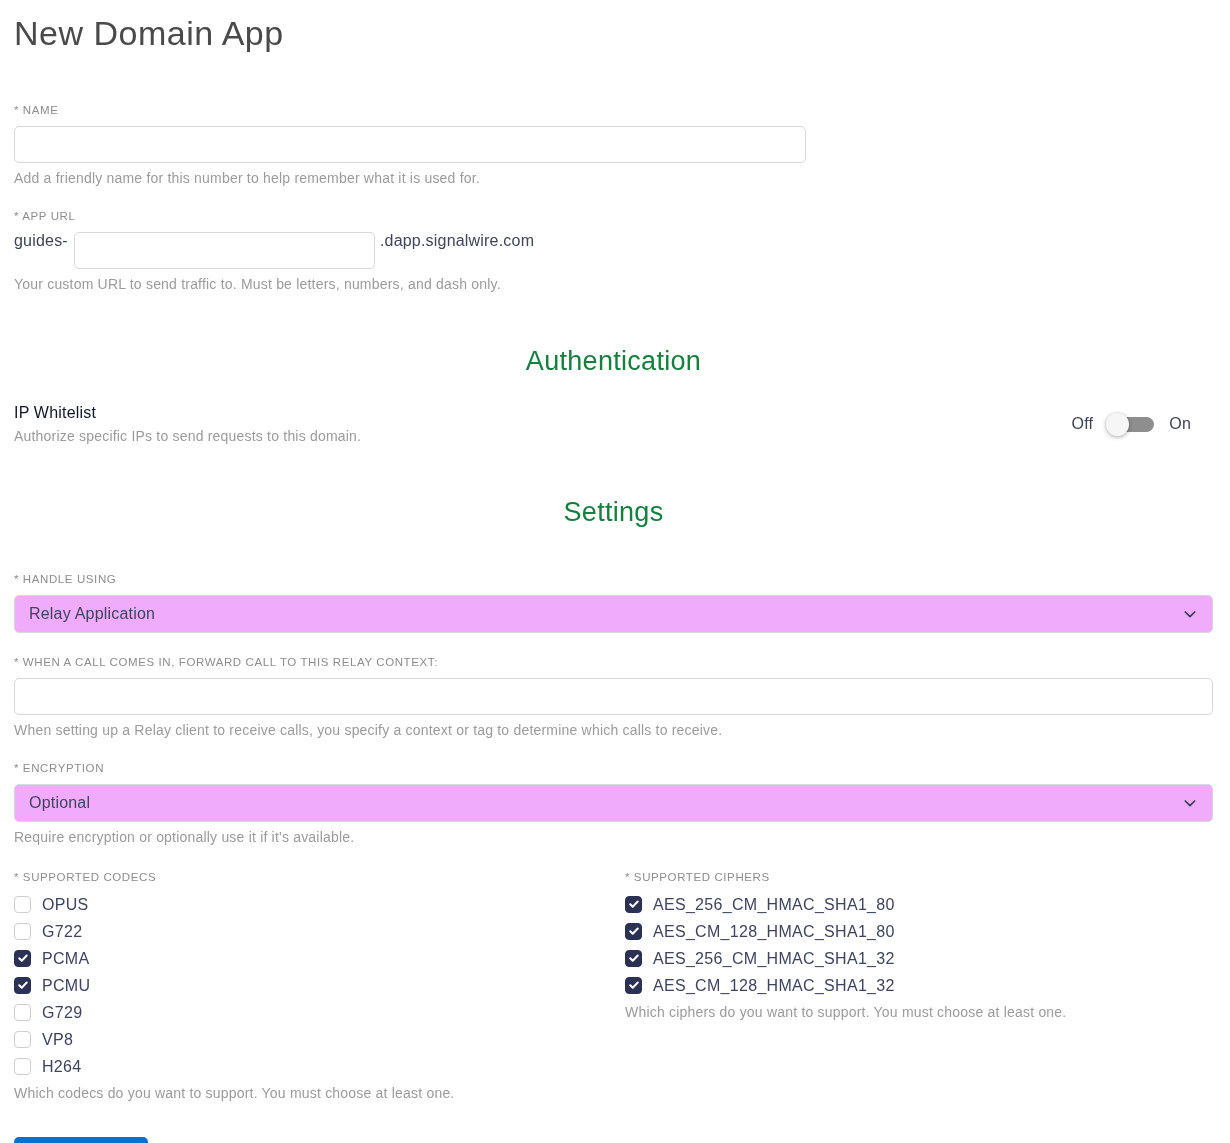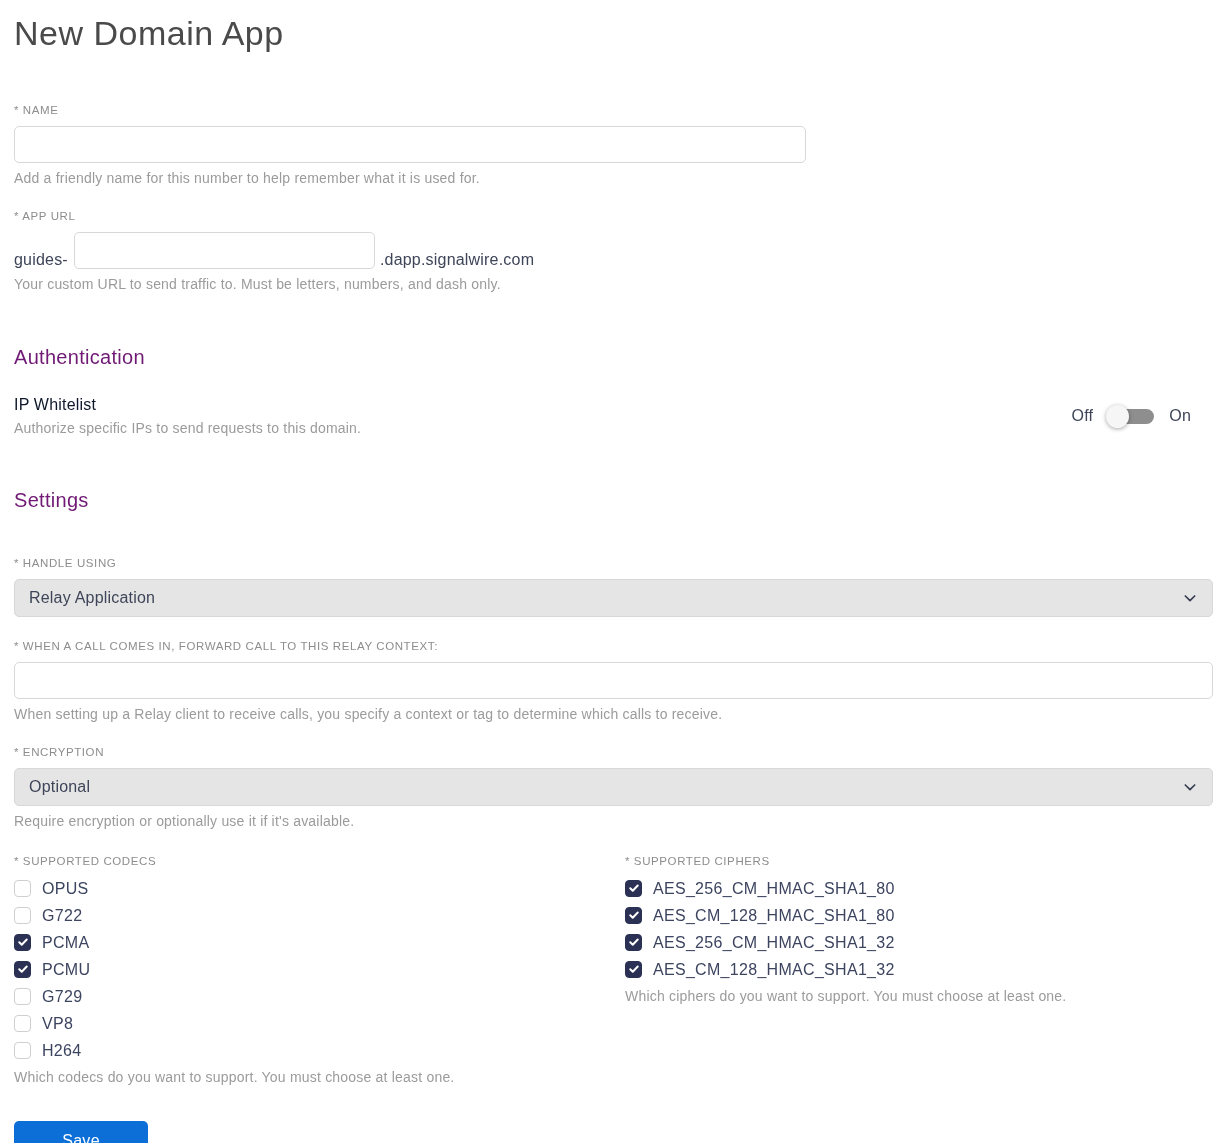--- a/index.html
+++ b/index.html
@@ -49,31 +49,32 @@
     background: #fff;
     display: block;
   }
   .name-input  { width: 792px; }
   .full-input  { width: 100%; }
   .url-input   { width: 301px; display: inline-block; }
 
   .group-name      { margin-top: 49px; }
   .group-appurl    { margin-top: 24px; }
 
-  .app-url-row { display: flex; align-items: flex-end; }
+  .app-url-row { display: flex; align-items: flex-start; }
   .url-prefix, .url-suffix { font-size: 16px; color: #3e4558; letter-spacing: 0.2px; }
   .url-prefix { margin-right: 6px; }
   .url-suffix { margin-left: 5px; }
 
   .section-heading {
-    font-size: 20px;
+    font-size: 27px;
     font-weight: 400;
-    color: #701a75;
+    color: #15803d;
     letter-spacing: 0.3px;
     margin: 0;
+    text-align: center;
   }
   .section-auth     { margin-top: 54px; }
   .section-settings { margin-top: 53px; }
 
   .ip-row {
     margin-top: 27px;
     display: flex;
     align-items: center;
     justify-content: space-between;
   }
@@ -112,21 +113,21 @@
   .select {
     width: 100%;
     height: 38px;
     border: 1px solid #d8d8d8;
     border-radius: 5px;
     display: flex;
     align-items: center;
     justify-content: space-between;
     padding: 0 14px;
     cursor: pointer;
-    background: #e5e5e5;
+    background: #f0abfc;
   }
   .select-value { font-size: 16px; color: #3e4558; letter-spacing: 0.2px; }
   .chevron { display: flex; align-items: center; }
 
   .checks-row { margin-top: 26px; display: flex; align-items: flex-start; }
   .col-codecs  { width: 611px; flex: 0 0 611px; }
   .col-ciphers { flex: 1; }
   .checks-list { margin-top: 13px; }
   .check-row {
     display: flex;

